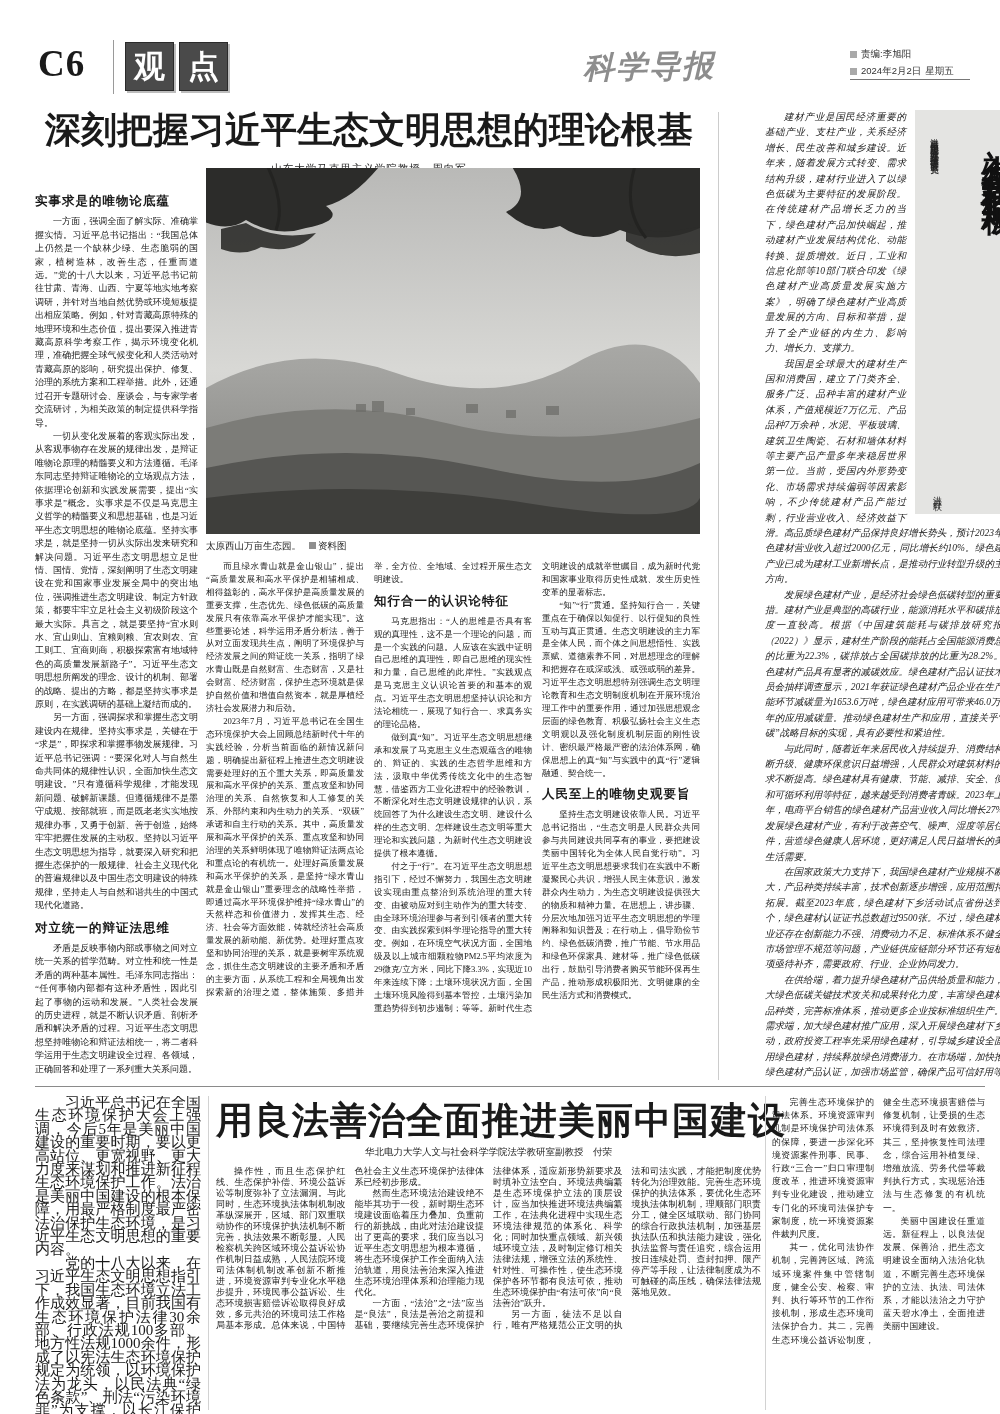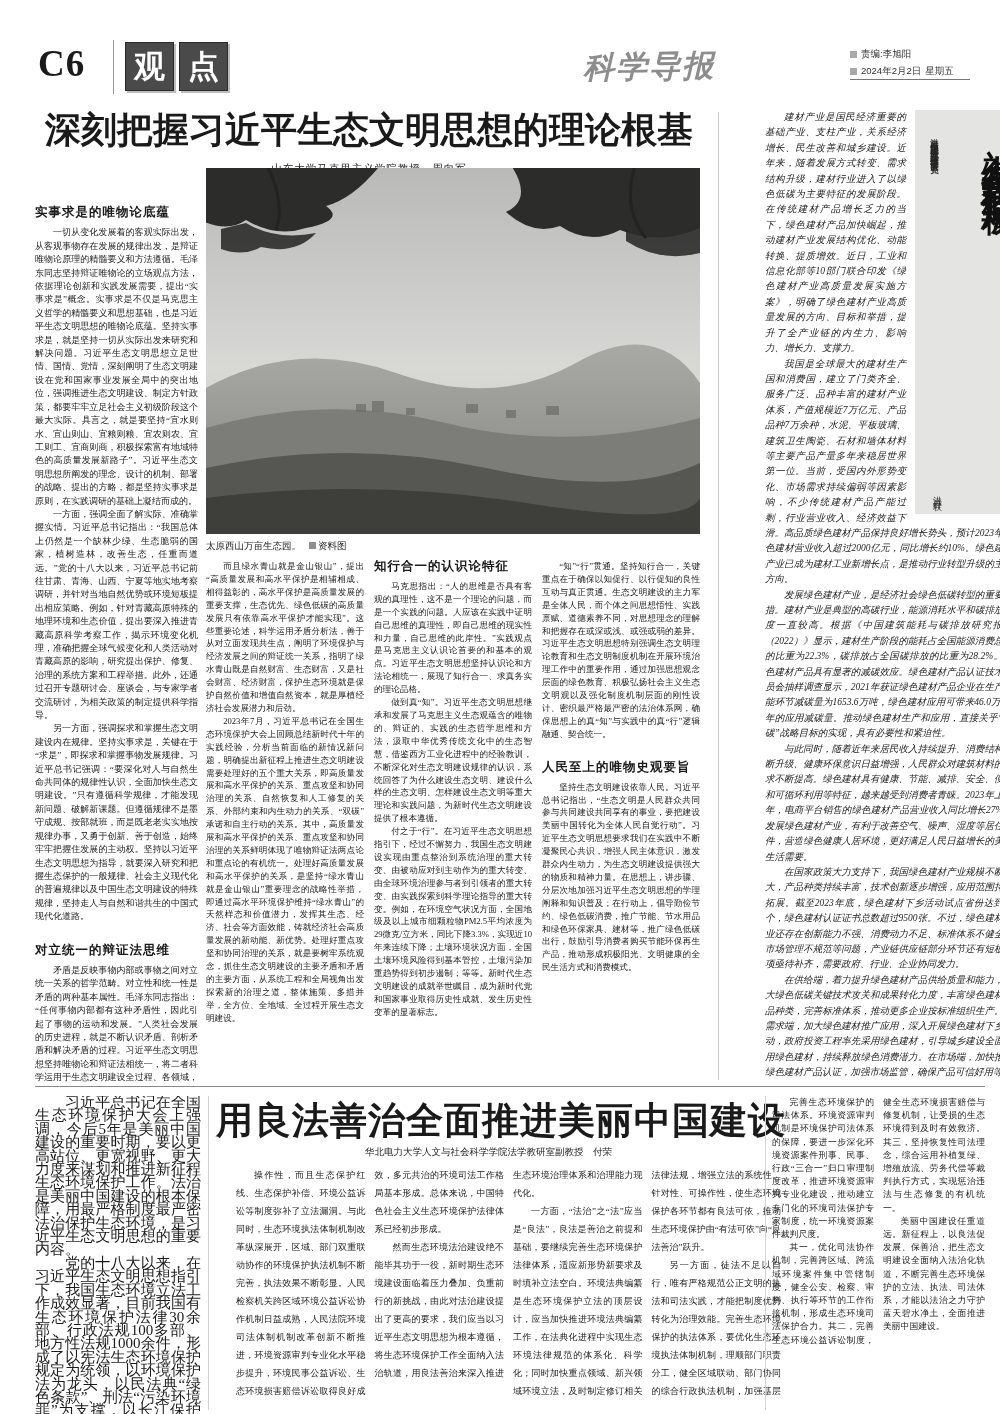--- a/index.html
+++ b/index.html
@@ -21,21 +21,21 @@
   .issue .row{display:flex;align-items:center;gap:4px;padding:2px 0;}
   .issue .row.dated{border-bottom:1px solid #777;padding-bottom:1px;}
   .sq{display:inline-block;width:7px;height:7px;background:#a9a9a9;}
   
   .m-headline{position:absolute;left:35px;top:106px;width:668px;text-align:center;
               font-family:"Liberation Sans",sans-serif;font-weight:900;font-size:36px;
               letter-spacing:0px;white-space:nowrap;}
   .m-byline{position:absolute;left:35px;top:162px;width:668px;text-align:center;
             font-size:10.5px;color:#222;letter-spacing:1px;}
   .bodytext p{margin:0;text-indent:2em;text-align:justify;}
-  .bodytext h3{font-family:"Liberation Sans",sans-serif;font-size:12.5px;margin:20px 0 7px 0;
+  .bodytext h3{font-family:"Liberation Sans",sans-serif;font-size:12.5px;margin:9px 0 7px 0;
                text-indent:0;letter-spacing:1px;}
   .col1{position:absolute;left:35px;top:186px;width:163px;height:897px;overflow:hidden;
         font-size:9px;line-height:13.4px;}
   .photo-wrap{position:absolute;left:206px;top:168px;width:494px;height:366px;overflow:hidden;
               background:#cfcfcf;}
   .caption{position:absolute;left:206px;top:540px;width:494px;text-align:left;font-size:9.5px;
            color:#222;}
   .caption .sq{background:#8f8f8f;margin:0 2px 0 8px;}
   .mainflow{position:absolute;left:206px;top:560px;width:494px;height:521px;overflow:hidden;
             font-size:8.6px;line-height:12.9px;column-count:3;column-gap:10px;}
@@ -58,21 +58,21 @@
   
   .b-colA{position:absolute;left:35px;top:1096px;width:166px;height:318px;overflow:hidden;
           font-size:15px;line-height:13.4px;}
   .vdiv2{position:absolute;left:208px;top:1096px;width:1px;height:314px;background:#d2d2d2;}
   .b-headline{position:absolute;left:216px;top:1096px;width:545px;text-align:right;
               font-family:"Liberation Serif",serif;font-weight:900;font-size:37px;
               letter-spacing:1px;white-space:nowrap;}
   .b-byline{position:absolute;left:216px;top:1146px;width:545px;text-align:center;
             font-family:"Liberation Sans",sans-serif;font-size:9.5px;color:#222;}
   .b-center{position:absolute;left:216px;top:1166px;width:545px;height:248px;overflow:hidden;
-            font-size:9px;line-height:18px;column-count:4;column-gap:9px;margin-left:20px;}
+            font-size:9px;line-height:11px;column-count:4;column-gap:9px;}
   .vdiv3{position:absolute;left:765px;top:1096px;width:1px;height:314px;background:#d2d2d2;}
   .b-right{position:absolute;left:772px;top:1096px;width:213px;height:318px;overflow:hidden;
            font-size:8.8px;line-height:13.2px;column-count:2;column-gap:9px;}
 </style>
 </head>
 <body>
 
 <div class="page">
 
   <div class="hdr">
@@ -94,22 +94,22 @@
         <span>星期五</span>
       </div>
     </div>
   </div>
 
   <div class="m-headline">深刻把握习近平生态文明思想的理论根基</div>
   <div class="m-byline">山东大学马克思主义学院教授　周向军</div>
 
   <div class="col1 bodytext">
       <h3>实事求是的唯物论底蕴</h3>
+      <p>一方面，强调全面了解实际、准确掌握实情。习近平总书记指出：“我国总体上仍然是一个缺林少绿、生态脆弱的国家，植树造林，改善生态，任重而道远。”党的十八大以来，习近平总书记前往甘肃、青海、山西、宁夏等地实地考察调研，并针对当地自然优势或环境短板提出相应策略。例如，针对青藏高原特殊的地理环境和生态价值，提出要深入推进青藏高原科学考察工作，揭示环境变化机理，准确把握全球气候变化和人类活动对青藏高原的影响，研究提出保护、修复、治理的系统方案和工程举措。此外，还通过召开专题研讨会、座谈会，与专家学者交流研讨，为相关政策的制定提供科学指导。</p>
       <p>一切从变化发展着的客观实际出发，从客观事物存在发展的规律出发，是辩证唯物论原理的精髓要义和方法遵循。毛泽东同志坚持辩证唯物论的立场观点方法，依据理论创新和实践发展需要，提出“实事求是”概念。实事求是不仅是马克思主义哲学的精髓要义和思想基础，也是习近平生态文明思想的唯物论底蕴。坚持实事求是，就是坚持一切从实际出发来研究和解决问题。习近平生态文明思想立足世情、国情、党情，深刻阐明了生态文明建设在党和国家事业发展全局中的突出地位，强调推进生态文明建设、制定方针政策，都要牢牢立足社会主义初级阶段这个最大实际。具言之，就是要坚持“宜水则水、宜山则山、宜粮则粮、宜农则农、宜工则工、宜商则商，积极探索富有地域特色的高质量发展新路子”。习近平生态文明思想所阐发的理念、设计的机制、部署的战略、提出的方略，都是坚持实事求是原则，在实践调研的基础上凝结而成的。</p>
-      <p>一方面，强调全面了解实际、准确掌握实情。习近平总书记指出：“我国总体上仍然是一个缺林少绿、生态脆弱的国家，植树造林，改善生态，任重而道远。”党的十八大以来，习近平总书记前往甘肃、青海、山西、宁夏等地实地考察调研，并针对当地自然优势或环境短板提出相应策略。例如，针对青藏高原特殊的地理环境和生态价值，提出要深入推进青藏高原科学考察工作，揭示环境变化机理，准确把握全球气候变化和人类活动对青藏高原的影响，研究提出保护、修复、治理的系统方案和工程举措。此外，还通过召开专题研讨会、座谈会，与专家学者交流研讨，为相关政策的制定提供科学指导。</p>
       <p>另一方面，强调探求和掌握生态文明建设内在规律。坚持实事求是，关键在于“求是”，即探求和掌握事物发展规律。习近平总书记强调：“要深化对人与自然生命共同体的规律性认识，全面加快生态文明建设。”只有遵循科学规律，才能发现新问题、破解新课题。但遵循规律不是墨守成规、按部就班，而是既老老实实地按规律办事，又勇于创新、善于创造，始终牢牢把握住发展的主动权。坚持以习近平生态文明思想为指导，就要深入研究和把握生态保护的一般规律、社会主义现代化的普遍规律以及中国生态文明建设的特殊规律，坚持走人与自然和谐共生的中国式现代化道路。</p>
       <h3>对立统一的辩证法思维</h3>
       <p>矛盾是反映事物内部或事物之间对立统一关系的哲学范畴。对立性和统一性是矛盾的两种基本属性。毛泽东同志指出：“任何事物内部都有这种矛盾性，因此引起了事物的运动和发展。”人类社会发展的历史进程，就是不断认识矛盾、剖析矛盾和解决矛盾的过程。习近平生态文明思想坚持唯物论和辩证法相统一，将二者科学运用于生态文明建设全过程、各领域，正确回答和处理了一系列重大关系问题。</p>
     </div>
 
   <div class="photo-wrap">
     <svg width="494" height="366" viewBox="0 0 494 366" xmlns="http://www.w3.org/2000/svg">
       <defs>
         <linearGradient id="sky" x1="0" y1="0" x2="0" y2="1">
           <stop offset="0" stop-color="#b9b9b7"></stop>

